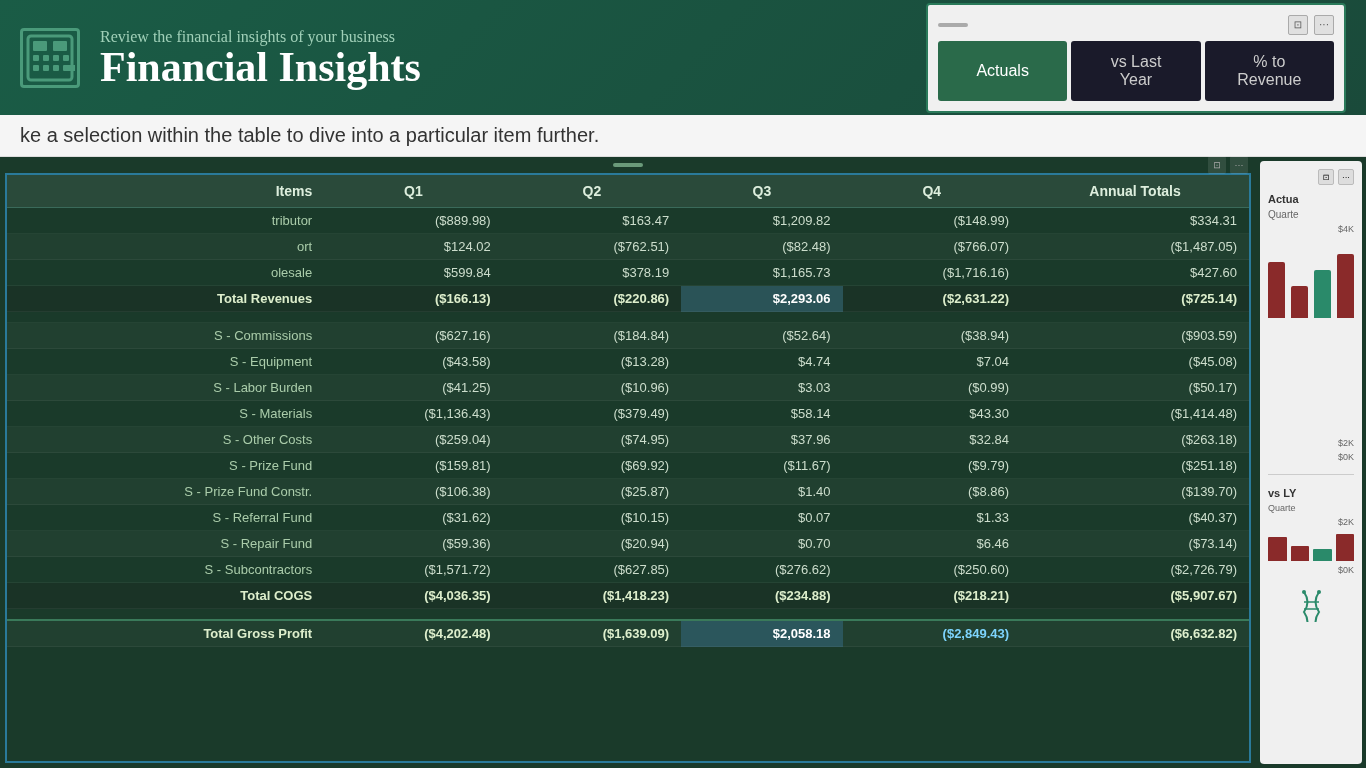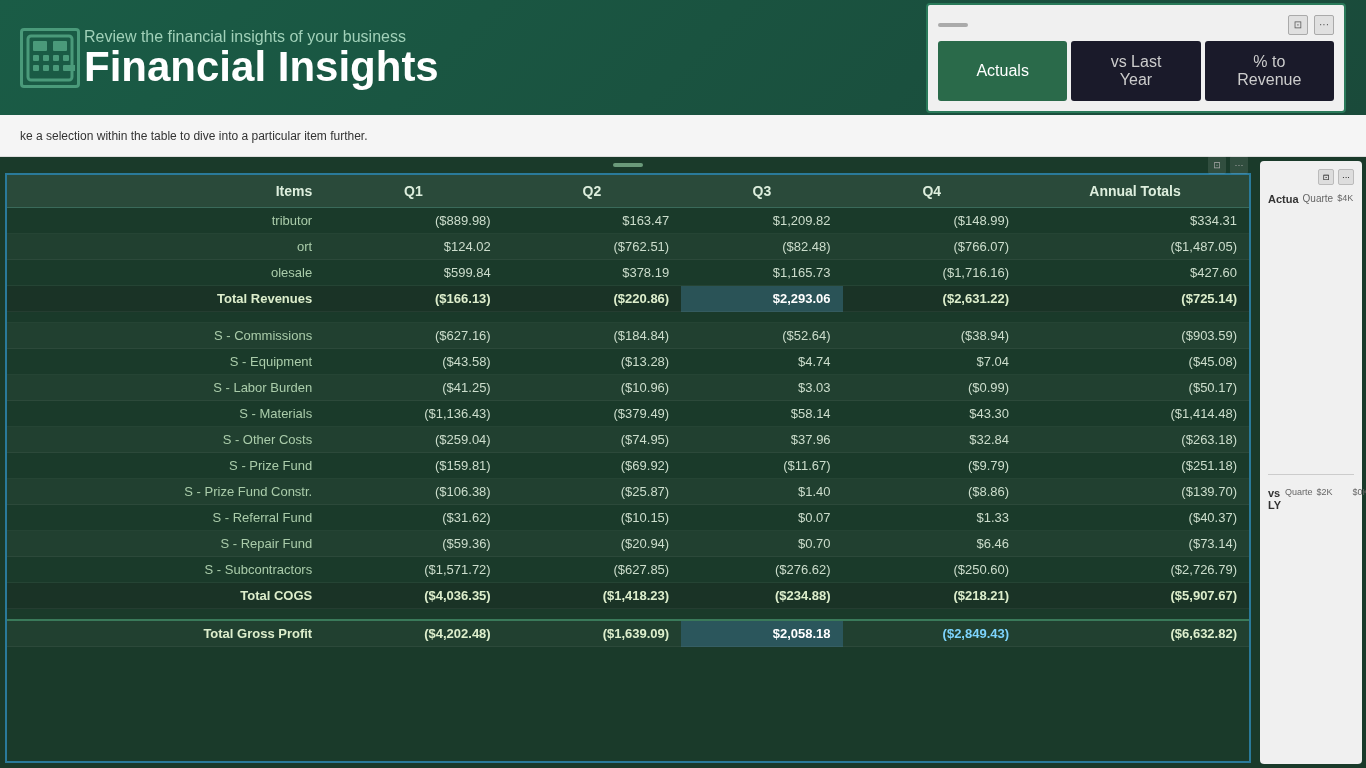--- a/index.html
+++ b/index.html
@@ -18,21 +18,22 @@
       padding: 15px 20px 15px 20px;
       display: flex;
       align-items: center;
       justify-content: space-between;
       height: 115px;
     }
 
     .header-left {
       display: flex;
       align-items: flex-start;
-      gap: 4px;
+      gap: 20px;
+      font-family: Liberation Serif, serif;
     }
 
     .logo-icon {
       width: 60px;
       height: 60px;
       border: 3px solid #4a9a7a;
       border-radius: 4px;
       display: flex;
       align-items: center;
       justify-content: center;
@@ -116,21 +117,21 @@
     .tab-btn.inactive {
       background: #1a1a2a;
       color: #cccccc;
     }
 
     
     .subtitle-bar {
       background: #f5f5f5;
       padding: 8px 20px;
       color: #333;
-      font-size: 12px;
+      font-size: 20px;
       border-bottom: 1px solid #ddd;
       height: 42px;
       display: flex;
       align-items: center;
     }
 
     
     .main-content {
       display: flex;
       height: calc(768px - 115px - 42px);
@@ -248,21 +249,21 @@
       font-size: 8px;
       display: flex;
       align-items: center;
       justify-content: center;
       cursor: pointer;
     }
 
     .chart-section {
       flex: 1;
       display: flex;
-      flex-direction: row;
+      flex-direction: column;
       gap: 4px;
     }
 
     .chart-label {
       font-size: 11px;
       color: #333;
       font-weight: 600;
     }
 
     .chart-sublabel {

